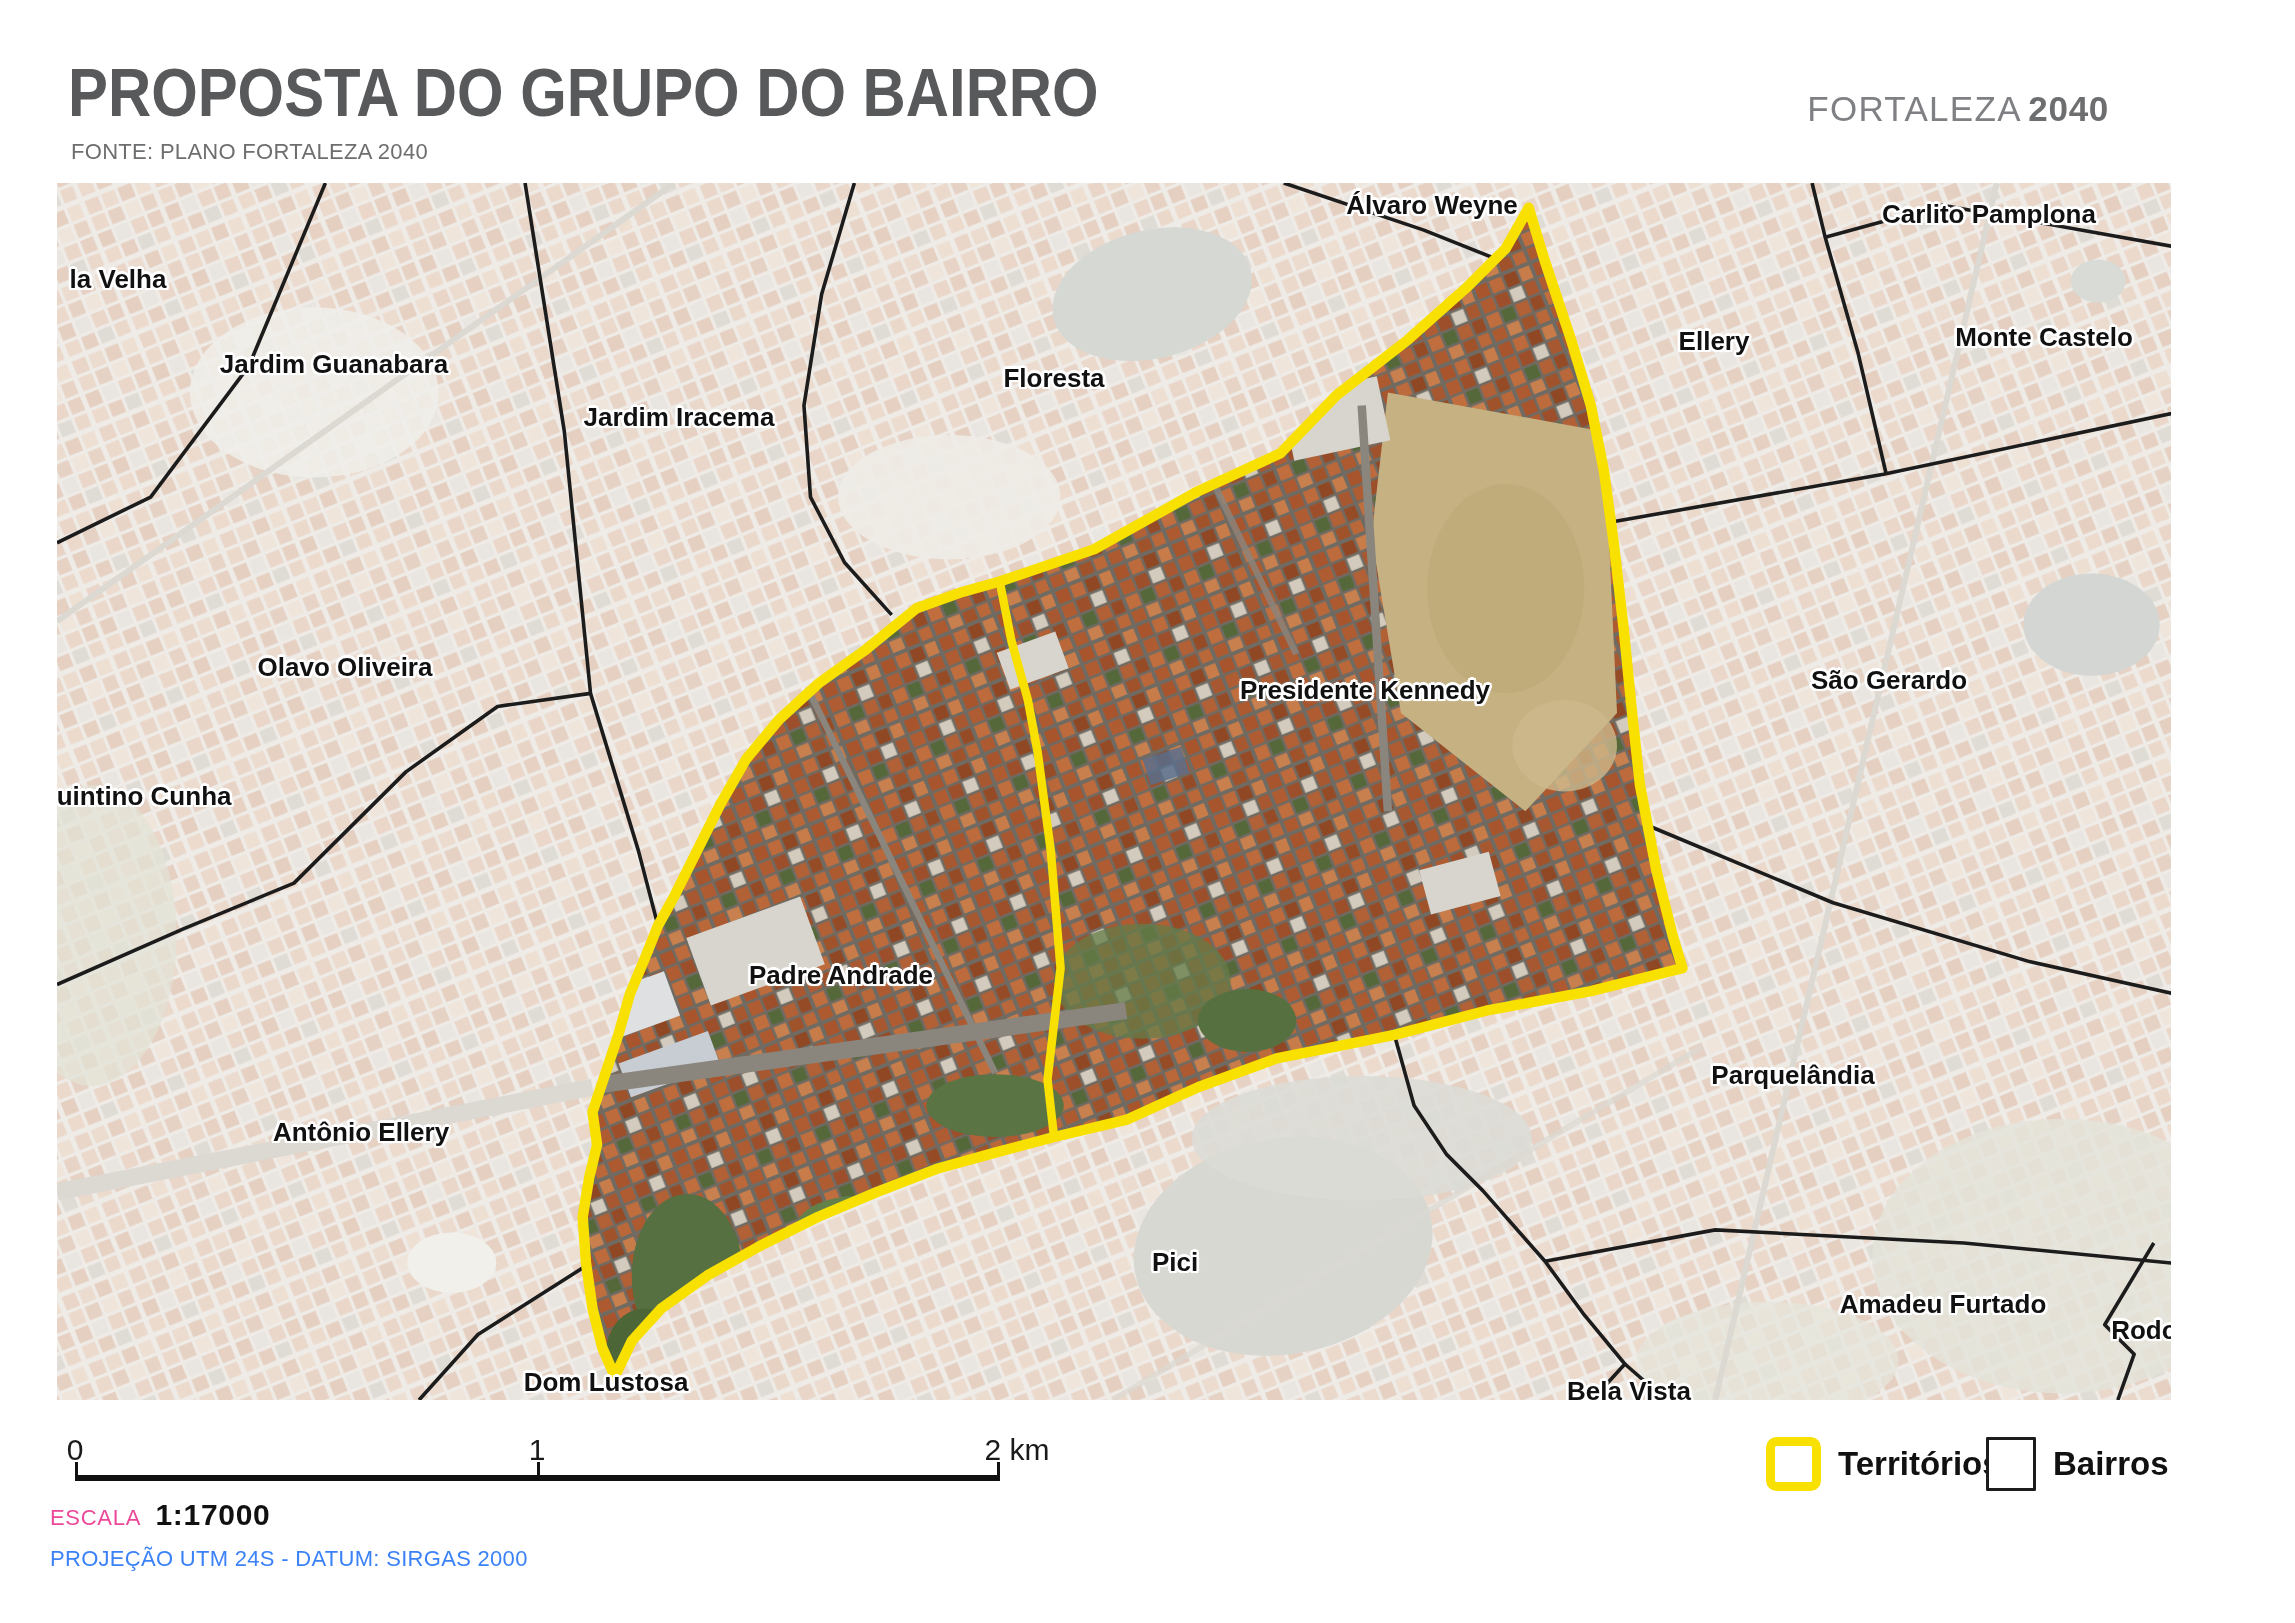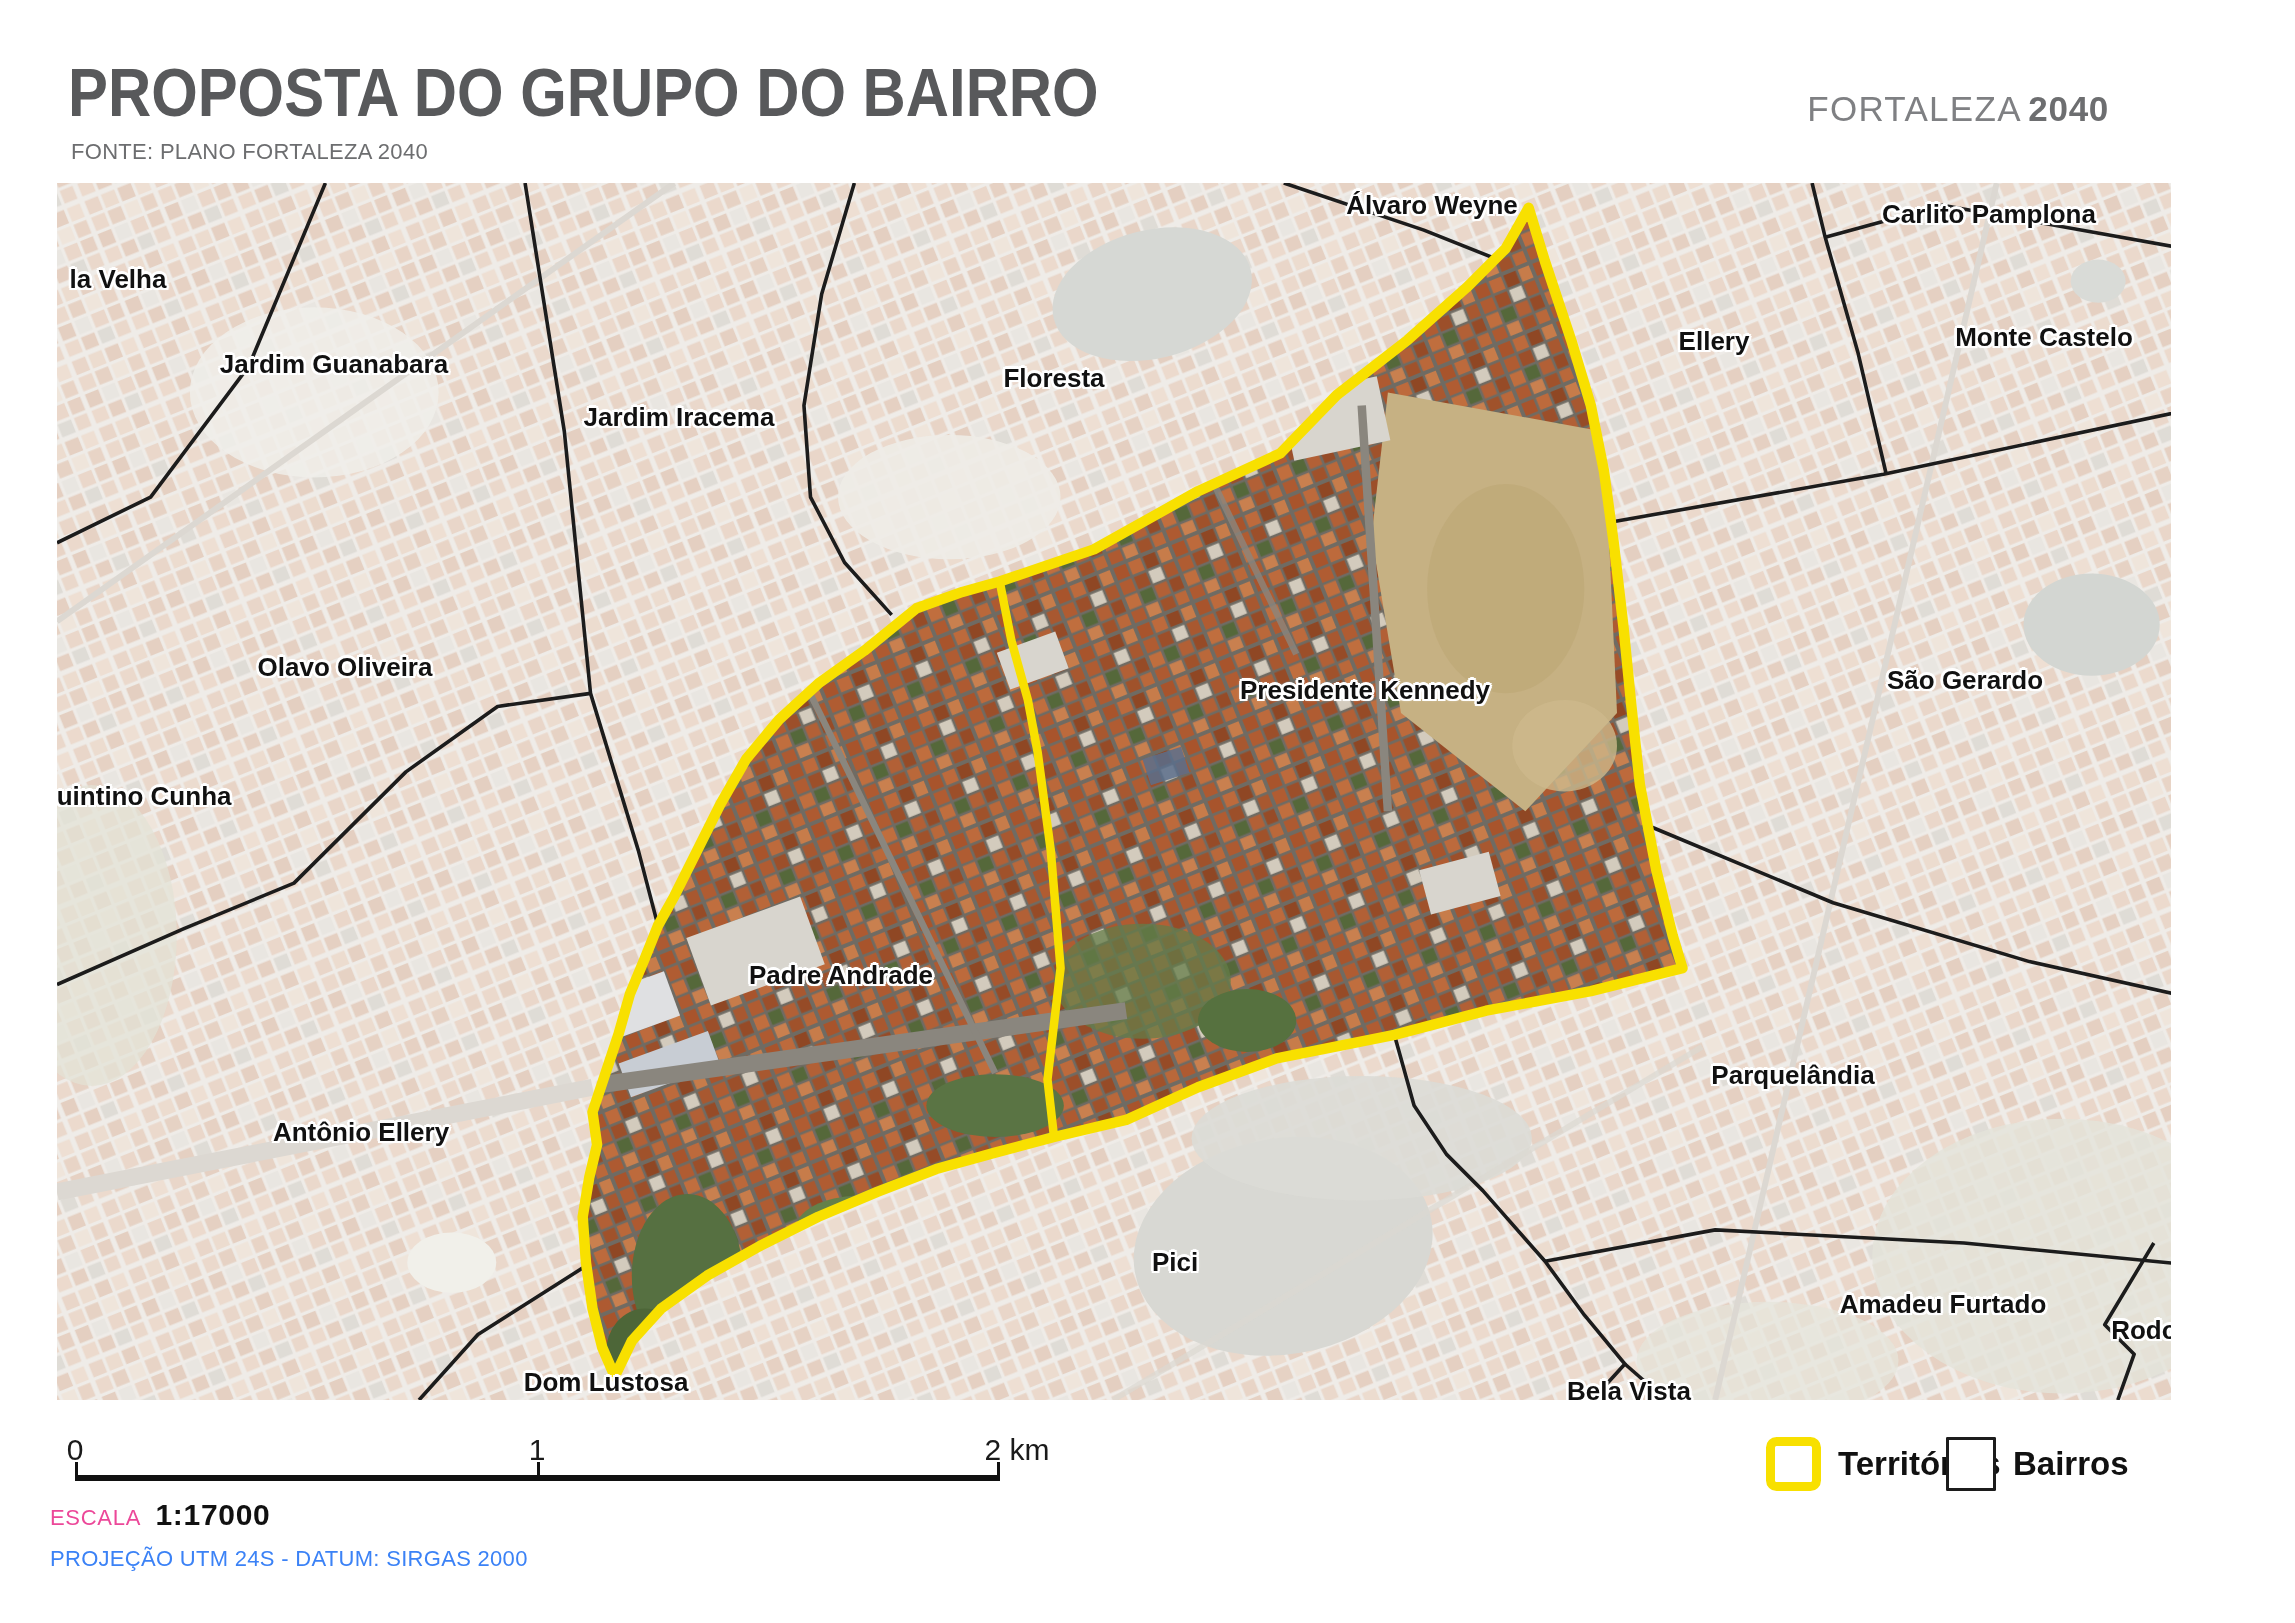--- a/index.html
+++ b/index.html
@@ -179,21 +179,21 @@
         <div class="map-label" style="left: 61px; top: 96px;">la Velha</div>
         <div class="map-label" style="left: 277px; top: 181px;">Jardim Guanabara</div>
         <div class="map-label" style="left: 622px; top: 234px;">Jardim Iracema</div>
         <div class="map-label" style="left: 997px; top: 195px;">Floresta</div>
         <div class="map-label" style="left: 1375px; top: 21.6px;">Álvaro Weyne</div>
         <div class="map-label" style="left: 1908px; top: 31px; margin-left: 24px;">Carlito Pamplona</div>
         <div class="map-label" style="left: 1657px; top: 158px;">Ellery</div>
         <div class="map-label" style="left: 1987px; top: 154px;">Monte Castelo</div>
         <div class="map-label" style="left: 288px; top: 484px;">Olavo Oliveira</div>
         <div class="map-label" style="left: 77px; top: 613px;">Quintino Cunha</div>
-        <div class="map-label" style="left: 1900px; top: 497px; padding-left: 16px;">São Gerardo</div>
+        <div class="map-label" style="left: 1824px; top: 497px; padding-left: 16px;">São Gerardo</div>
         <div class="map-label" style="left: 1308px; top: 507px;">Presidente Kennedy</div>
         <div class="map-label" style="left: 784px; top: 792px;">Padre Andrade</div>
         <div class="map-label" style="left: 1736px; top: 880px; margin-top: 12px;">Parquelândia</div>
         <div class="map-label" style="left: 304px; top: 949px;">Antônio Ellery</div>
         <div class="map-label" style="left: 1118px; top: 1079px; text-align: center;">Pici</div>
         <div class="map-label" style="left: 1886px; top: 1121px;">Amadeu Furtado</div>
         <div class="map-label" style="left: 2129px; top: 1147px;">Rodolfo Teó</div>
         <div class="map-label" style="left: 549px; top: 1199px;">Dom Lustosa</div>
         <div class="map-label" style="left: 1572px; top: 1208px; text-align: center;">Bela Vista</div>
       </div>
@@ -215,19 +215,19 @@
     <span class="escala-word">ESCALA</span>
     <span class="escala-value">1:17000</span>
   </div>
   <div class="projection">PROJEÇÃO UTM 24S - DATUM: SIRGAS 2000</div>
 
   <div class="legend">
     <div class="legend-item" style="left:1766px;top:1437px;">
       <span class="legend-swatch legend-swatch--territory"></span>
       <span class="legend-label">Territórios</span>
     </div>
-    <div class="legend-item" style="left:1946px;top:1437px;">
+    <div class="legend-item" style="left:1986px;top:1437px;">
       <span class="legend-swatch legend-swatch--bairro"></span>
       <span class="legend-label">Bairros</span>
     </div>
   </div>
 </div>
 
 
 </body></html>

